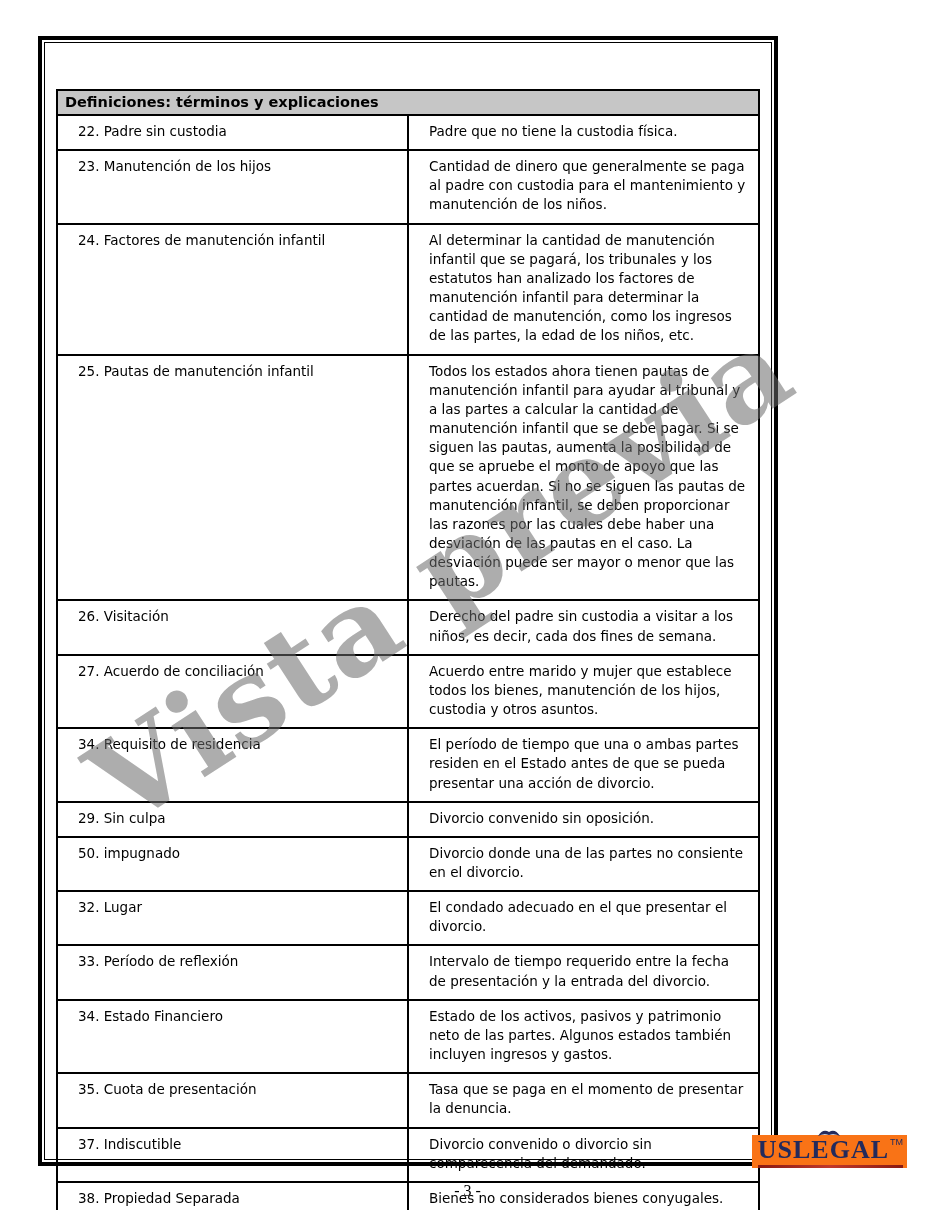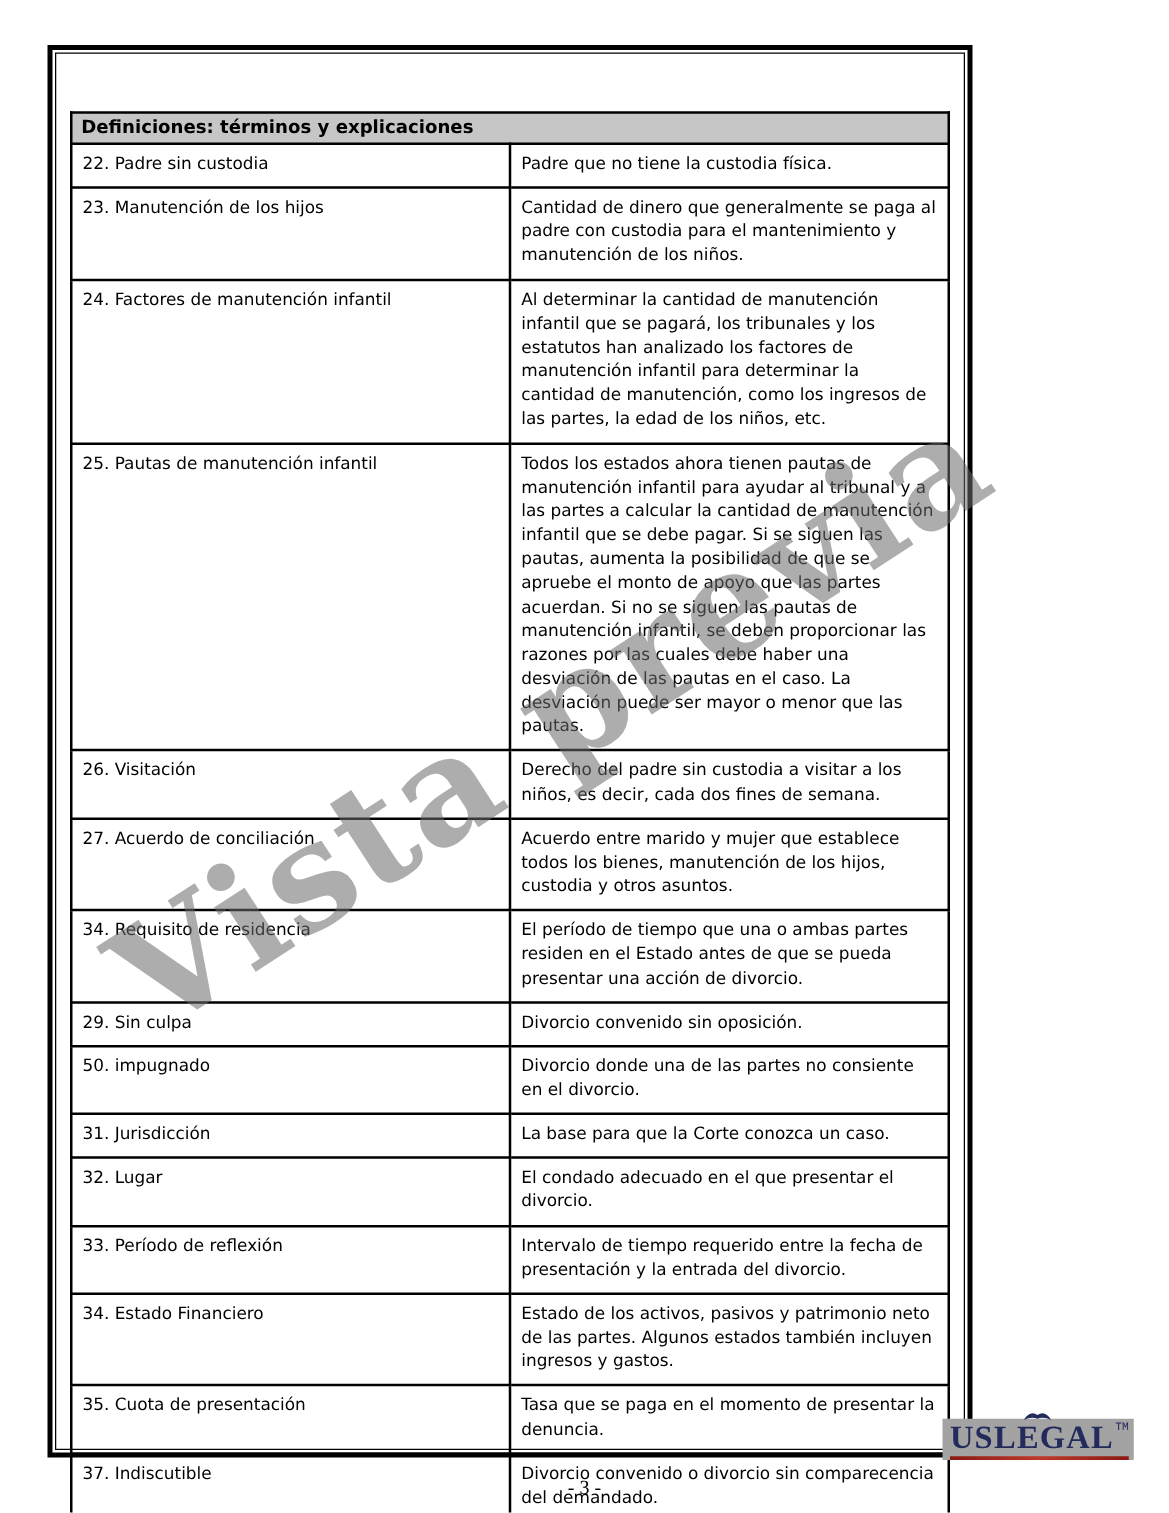--- a/index.html
+++ b/index.html
@@ -21,48 +21,48 @@
   table.def-table{
     border-collapse:collapse;width:100%;table-layout:fixed;
   }
   table.def-table th.table-header{
     background:#c6c6c6;border:2px solid #000;text-align:left;
     font-size:14.5px;font-weight:bold;padding:3px 7px 4px 7px;
   }
   table.def-table td{
     border:2px solid #000;vertical-align:top;
     font-size:13.5px;line-height:1.42;
-    padding:6px 8px 8px 8px;
+    padding:6px 8px 8px 20px;
   }
   td.term-cell{width:225px;}
   .watermark{
     position:absolute;left:440px;top:575px;
     transform:translate(-50%,-50%) rotate(-33deg);
     font-size:118px;font-weight:bold;
     font-family:"DejaVu Serif","Liberation Serif",serif;
     color:rgba(105,105,105,0.55);
     white-space:nowrap;pointer-events:none;z-index:5;
     letter-spacing:2px;
   }
   .page-number{
     position:absolute;left:0;right:0;bottom:10px;text-align:center;
     font-family:"Liberation Serif","DejaVu Serif",serif;font-size:16px;
   }
   .uslegal-logo{
-    position:absolute;right:28px;bottom:42px;background:#a3a3a3;
+    position:absolute;right:28px;bottom:42px;background:#f97316;
     padding:2px 4px 0 6px;text-align:center;z-index:10;
   }
   .logo-row{display:flex;align-items:flex-end;justify-content:center;}
   .logo-text{
     font-family:"Liberation Serif","DejaVu Serif",serif;
     font-weight:bold;font-size:26px;letter-spacing:1px;color:#232a5c;
     line-height:1;
   }
   .logo-tm{
-    font-family:Liberation Mono, monospace;
+    font-family:Liberation Sans, sans-serif;
     font-size:9px;color:#232a5c;margin-left:1px;align-self:flex-start;
   }
   .logo-eagle{
     position:absolute;left:50%;top:-7px;transform:translateX(-50%);
     width:22px;height:10px;
   }
   .logo-underline{
     height:3px;margin-top:2px;
     background:linear-gradient(90deg,#8a1a12,#c0392b 50%,#8a1a12);
   }
@@ -117,24 +117,20 @@
   <tr>
     <td class="term-cell">29. Sin culpa</td>
     <td class="definition-cell">Divorcio convenido sin oposición.</td>
   </tr>
 
   <tr>
     <td class="term-cell">50. impugnado</td>
     <td class="definition-cell">Divorcio donde una de las partes no consiente en el divorcio.</td>
   </tr>
 
-  <tr>
-    <td class="term-cell">31. Jurisdicción</td>
-    <td class="definition-cell">La base para que la Corte conozca un caso.</td>
-  </tr>
 
   <tr>
     <td class="term-cell">32. Lugar</td>
     <td class="definition-cell">El condado adecuado en el que presentar el divorcio.</td>
   </tr>
 
   <tr>
     <td class="term-cell">33. Período de reflexión</td>
     <td class="definition-cell">Intervalo de tiempo requerido entre la fecha de presentación y la entrada del divorcio.</td>
   </tr>

